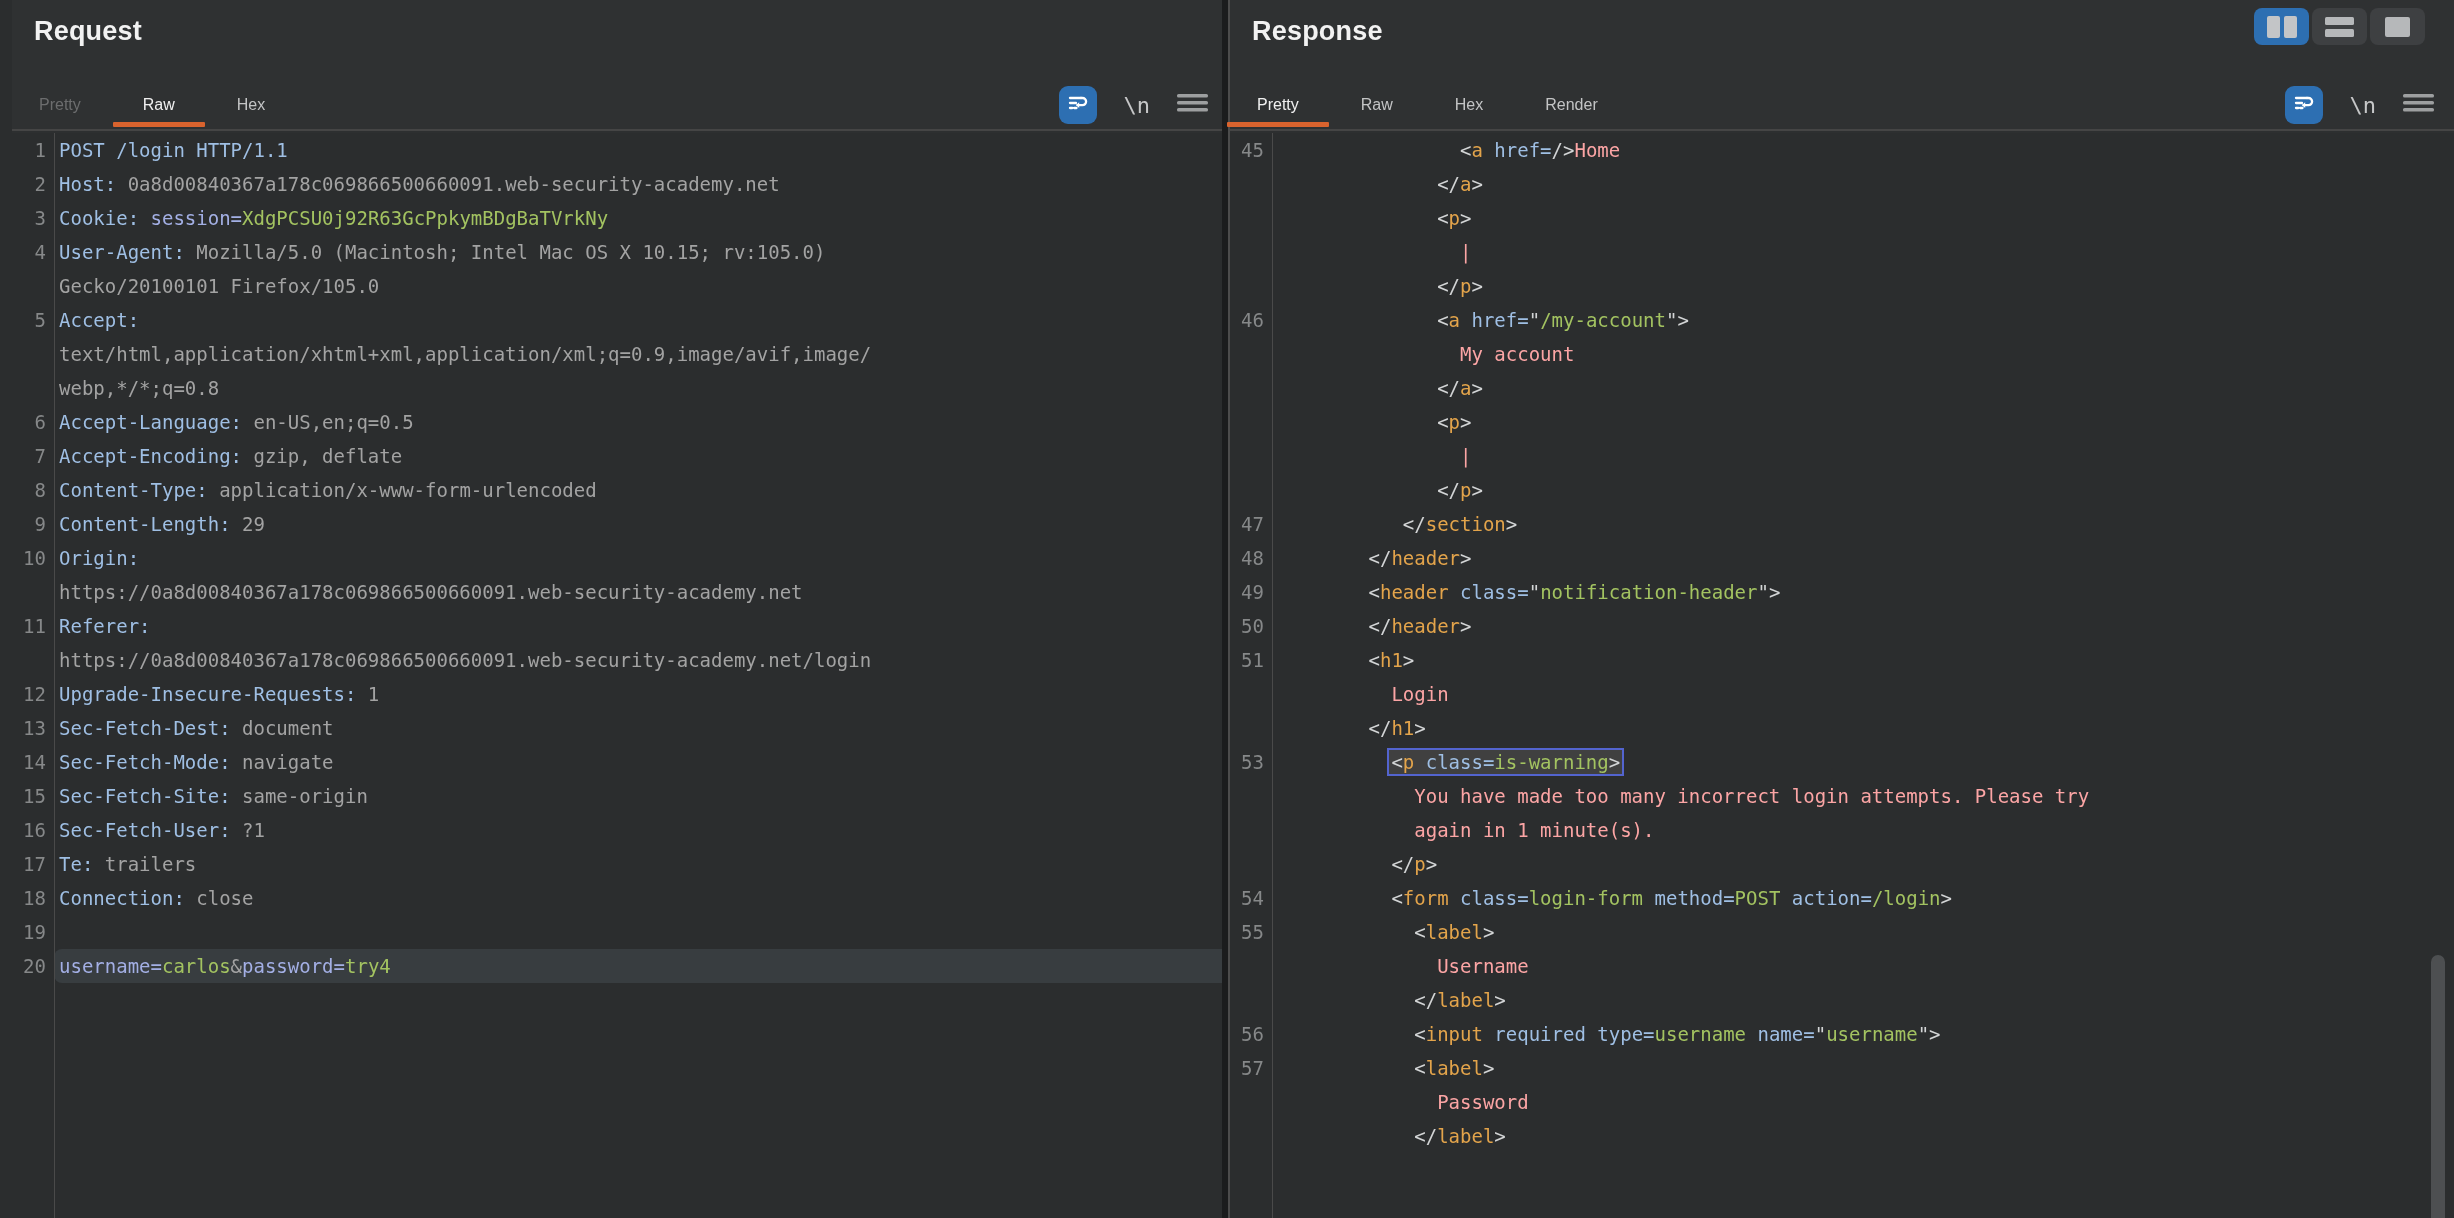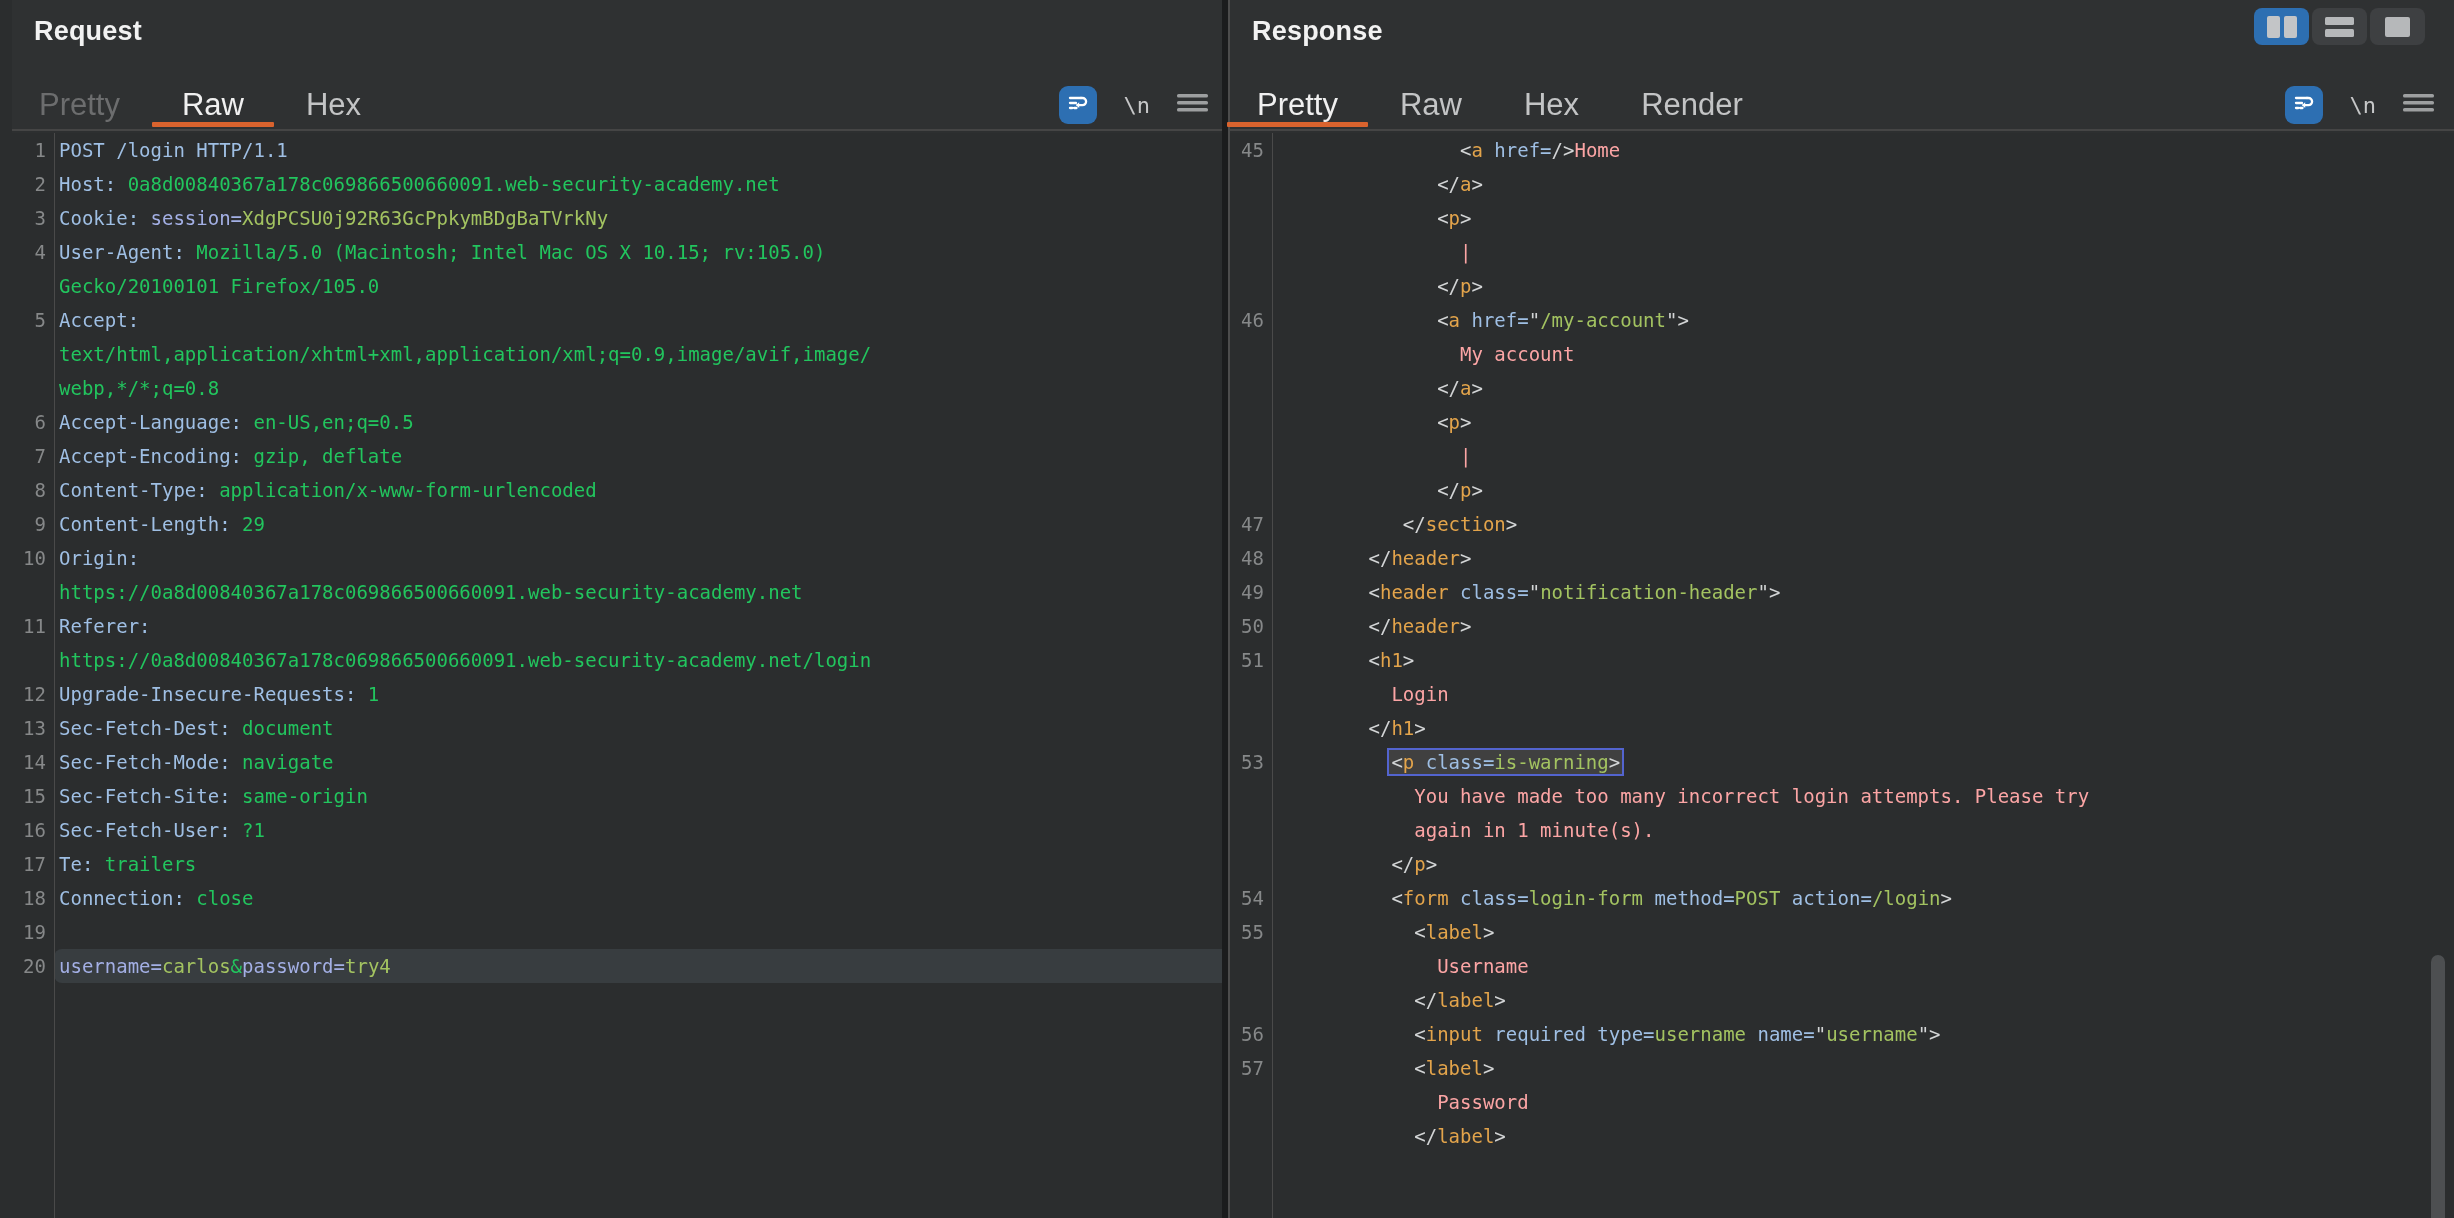--- a/index.html
+++ b/index.html
@@ -26,21 +26,21 @@
     position:absolute; top:16px; left:22px;
     font-size:27px; font-weight:700; color:#f2f2f2; letter-spacing:.2px;
   }
   .tabs-row {
     position:absolute; left:0; right:0; bottom:0; height:48px;
     display:flex; align-items:stretch; padding-left:27px; padding-right:26px;
   }
   .tabs { display:flex; }
   .tab {
     display:flex; align-items:center; margin-right:62px;
-    font-size:31px; color:#c3c4c5; position:relative; white-space:nowrap;
+    font-size:16px; color:#c3c4c5; position:relative; white-space:nowrap;
   }
   .tab.selected { color:#f0f0f0; }
   .tab.disabled { color:#6c6d6e; }
   .tab.selected::after {
     content:""; position:absolute; left:-30px; right:-30px; bottom:2px;
     height:5px; background:#d9632e; border-radius:1px;
   }
   .icon-cluster { margin-left:auto; display:flex; align-items:center; gap:27px; }
   .wrap-btn {
     width:38px; height:38px; border-radius:9px; background:#2d6fb2;
@@ -62,21 +62,21 @@
     flex:none; width:42px; padding-right:8px; text-align:right;
     color:#868889;
   }
   .code { flex:1; padding-left:5px; white-space:pre; }
   .row.hl .code { background:#383d40;border-radius:8px; }
   .selbox {
     background:#404040; outline:2px solid #5364cf; outline-offset:0px;
     padding:1px 2px; margin-left:-2px;
   }
   .c-b  { color:#9fbfe4; }  
-  .c-g  { color:#22c55e; }  
+  .c-g  { color:#a3a3a3; }  
   .c-gr { color:#a3c361; }  
   .c-lv { color:#a3afe4; }  
   .c-t  { color:#e3a44b; }  
   .c-w  { color:#d3d5d6; }  
   .c-tx { color:#fca5a5; }  
   
   .scroll-thumb {
     position:absolute; right:9px; top:822px; width:14px; height:400px;
     border-radius:7px; background:#4d4f51;
   }

